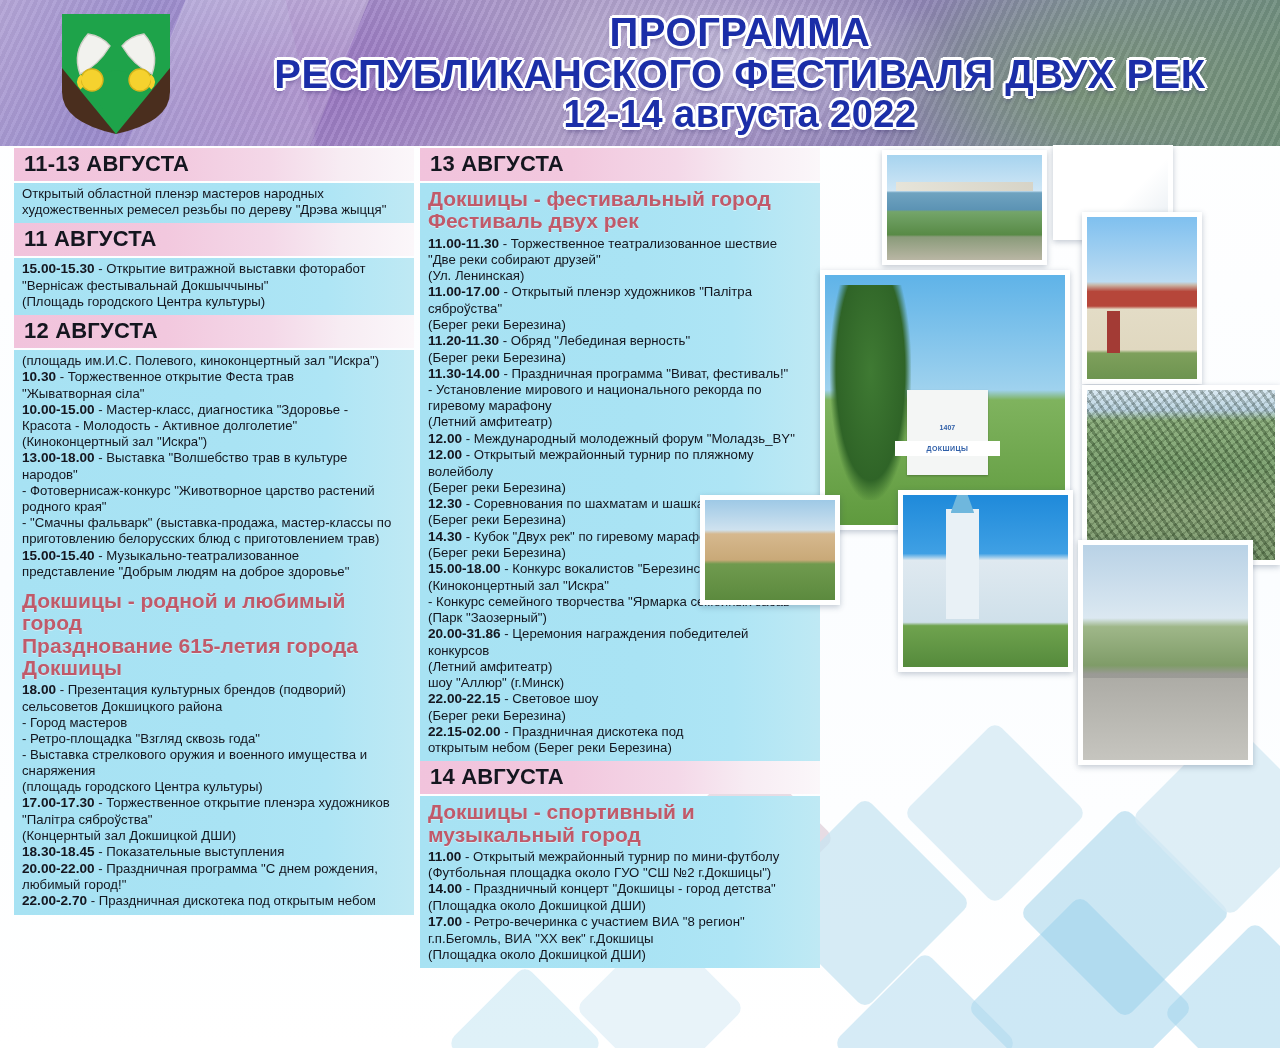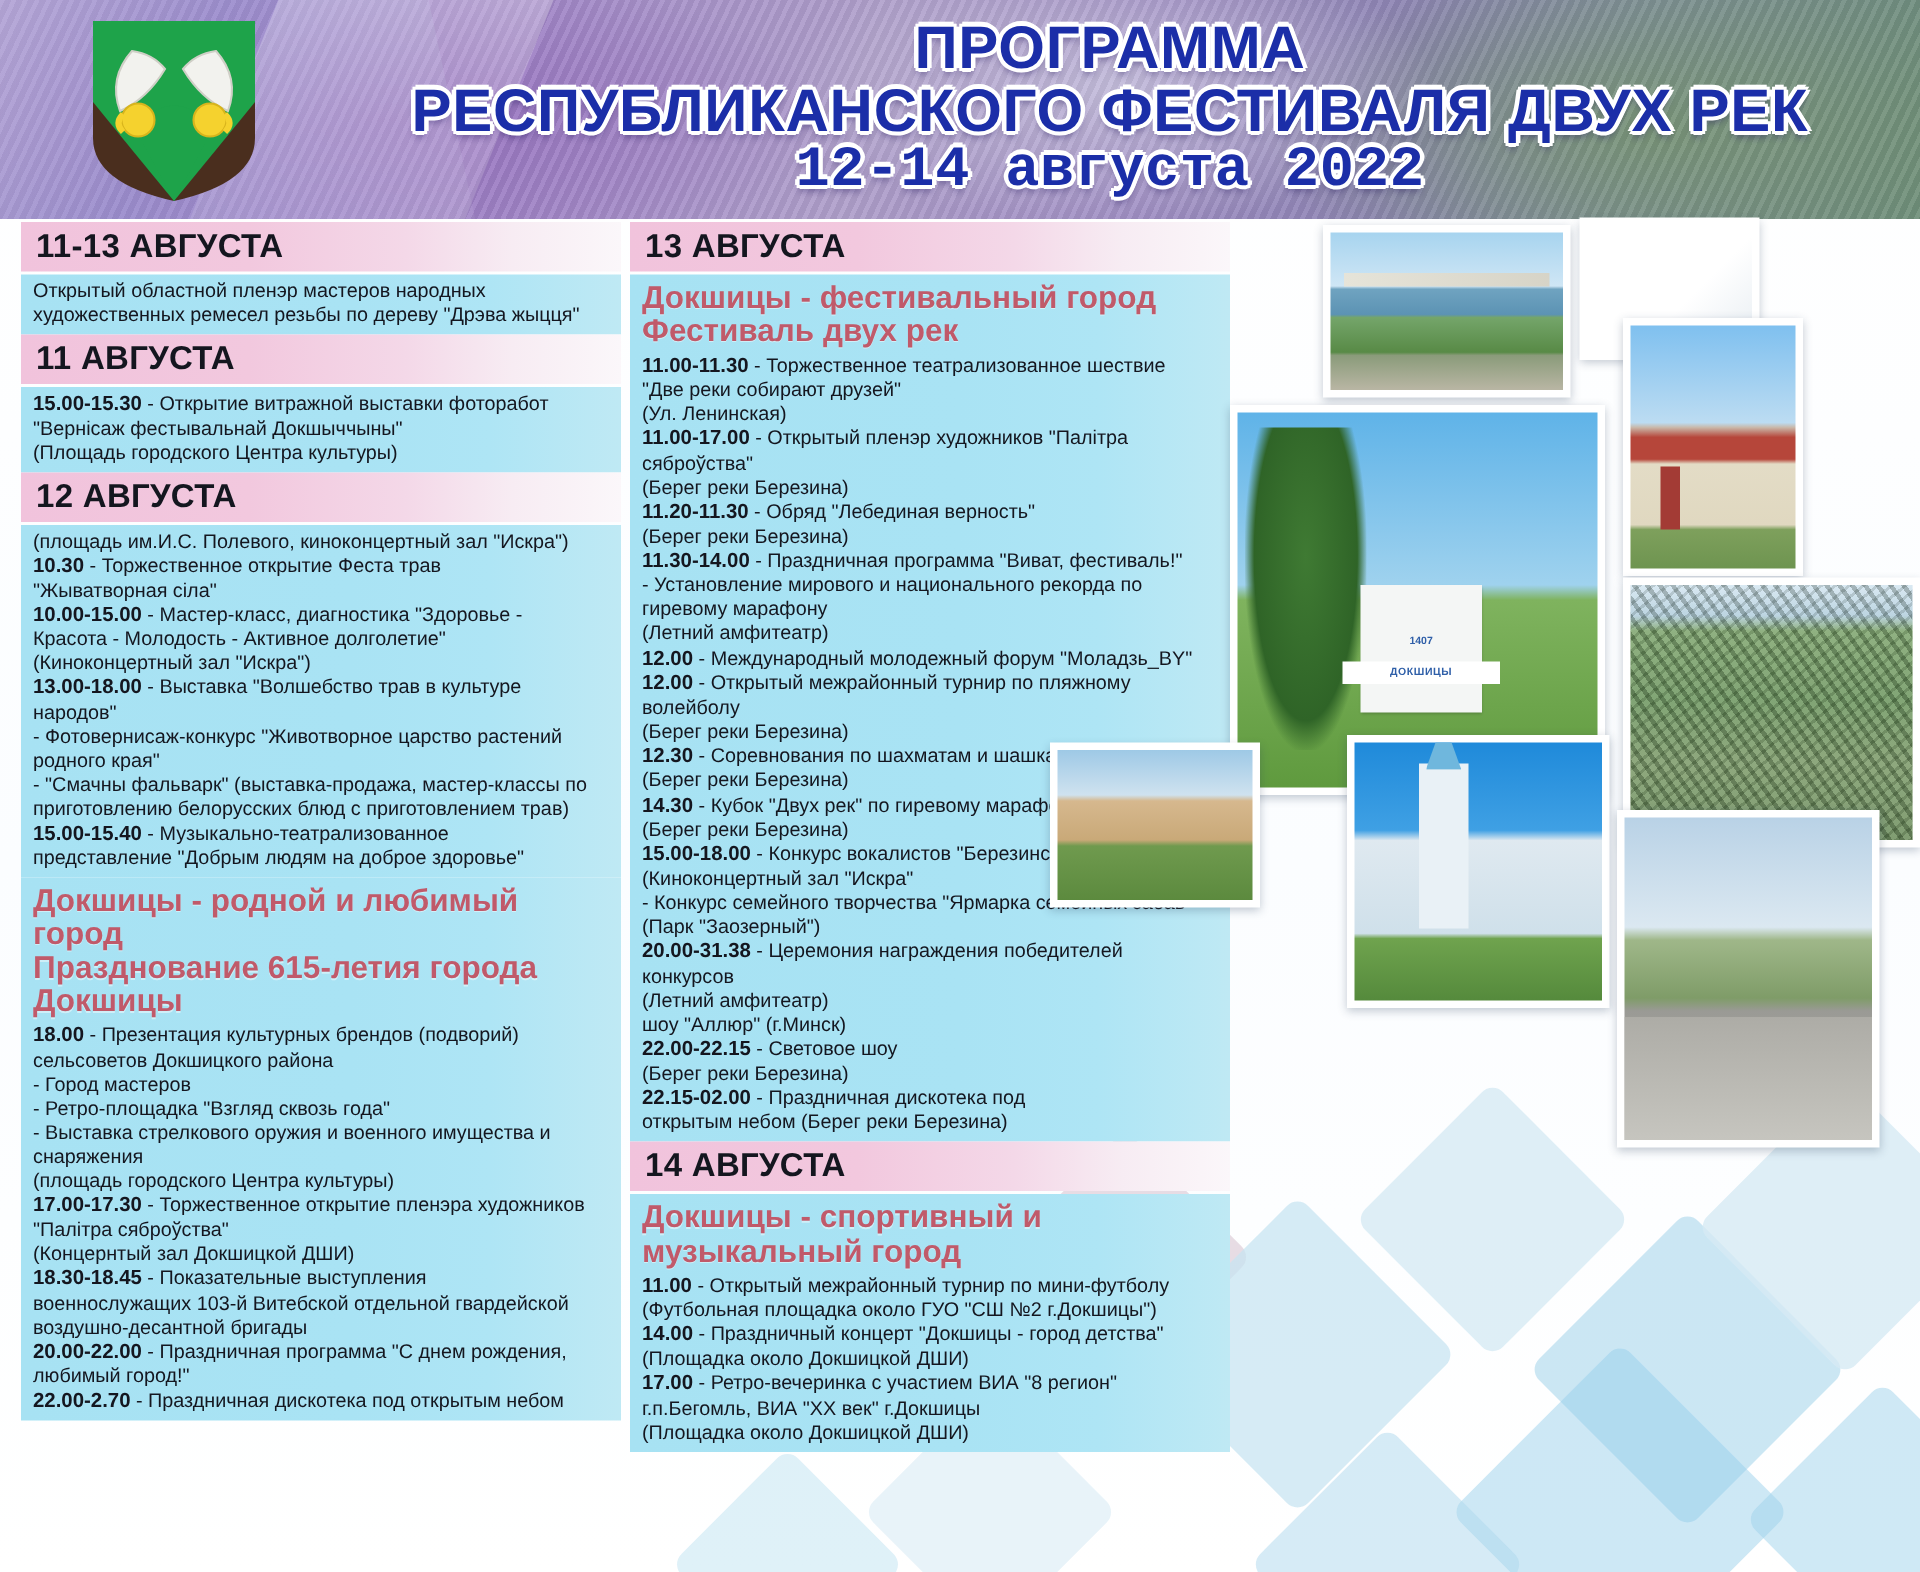--- a/index.html
+++ b/index.html
@@ -45,21 +45,21 @@
      text-shadow:
         -2px -2px 0 #ffffff,  2px -2px 0 #ffffff,
         -2px  2px 0 #ffffff,  2px  2px 0 #ffffff,
         -3px  0   0 #ffffff,  3px  0   0 #ffffff,
         0 -3px 0 #ffffff, 0 3px 0 #ffffff,
         0 4px 5px rgba(30,20,90,.45);
      white-space:nowrap;
   }
   .t1{font-size:40px;margin-bottom:1px;}
   .t2{font-size:40px;margin-bottom:1px;}
-  .t3{font-size:38px;font-family:Liberation Mono, monospace;}
+  .t3{font-size:38px;}
 
   
   .col{position:absolute;top:148px;}
   .col-left{left:14px;width:400px;}
   .col-right{left:420px;width:400px;}
 
   .date-band{
      font-size:22px;font-weight:bold;color:#14161f;letter-spacing:.2px;
      padding:3px 4px 4px 10px;margin:0 0 2px 0;
      background:linear-gradient(90deg,#f1c3dc 0%,#f2c8de 38%,#f4d8e8 64%,#f7ecf3 82%,#fbf7fa 100%);
@@ -191,21 +191,20 @@
         <p class="line"><span class="tm">18.00</span> <span>- Презентация культурных брендов (подворий)</span></p>
         <p class="line"><span>сельсоветов Докшицкого района</span></p>
         <p class="line"><span>- Город мастеров</span></p>
         <p class="line"><span>- Ретро-площадка "Взгляд сквозь года"</span></p>
         <p class="line"><span>- Выставка стрелкового оружия и военного имущества и снаряжения</span></p>
         <p class="line"><span>(площадь городского Центра культуры)</span></p>
         <p class="line"><span class="tm">17.00-17.30</span> <span>- Торжественное открытие пленэра художников</span></p>
         <p class="line"><span>"Палітра сяброўства"</span></p>
         <p class="line"><span>(Концернтый зал Докшицкой ДШИ)</span></p>
         <p class="line"><span class="tm">18.30-18.45</span> <span>- Показательные выступления</span></p>
-        <p class="line"><span>военнослужащих 103-й Витебской отдельной гвардейской воздушно-десантной бригады</span></p>
         <p class="line"><span class="tm">20.00-22.00</span> <span>- Праздничная программа "С днем рождения,</span></p>
         <p class="line"><span>любимый город!"</span></p>
         <p class="line"><span class="tm">22.00-2.70</span> <span>- Праздничная дискотека под открытым небом</span></p>
       </div>
     </div>
   <div class="col col-right" id="colRight">
       <div class="date-band">13 АВГУСТА</div>
       <div class="blk">
         <div class="sub">Докшицы - фестивальный город<br>Фестиваль двух рек</div>
         <p class="line"><span class="tm">11.00-11.30</span> <span>- Торжественное театрализованное шествие</span></p>
@@ -224,21 +223,21 @@
         <p class="line"><span>волейболу</span></p>
         <p class="line"><span>(Берег реки Березина)</span></p>
         <p class="line"><span class="tm">12.30</span> <span>- Соревнования по шахматам и шашкам</span></p>
         <p class="line"><span>(Берег реки Березина)</span></p>
         <p class="line"><span class="tm">14.30</span> <span>- Кубок "Двух рек" по гиревому марафону</span></p>
         <p class="line"><span>(Берег реки Березина)</span></p>
         <p class="line"><span class="tm">15.00-18.00</span> <span>- Конкурс вокалистов "Березинские напевы"</span></p>
         <p class="line"><span>(Киноконцертный зал "Искра"</span></p>
         <p class="line"><span>- Конкурс семейного творчества "Ярмарка семейных забав"</span></p>
         <p class="line"><span>(Парк "Заозерный")</span></p>
-        <p class="line"><span class="tm">20.00-31.38</span> <span>- Церемония награждения победителей</span></p>
+        <p class="line"><span class="tm">20.00-31.86</span> <span>- Церемония награждения победителей</span></p>
         <p class="line"><span>конкурсов</span></p>
         <p class="line"><span>(Летний амфитеатр)</span></p>
         <p class="line"><span>шоу "Аллюр" (г.Минск)</span></p>
         <p class="line"><span class="tm">22.00-22.15</span> <span>- Световое шоу</span></p>
         <p class="line"><span>(Берег реки Березина)</span></p>
         <p class="line"><span class="tm">22.15-02.00</span> <span>- Праздничная дискотека под</span></p>
         <p class="line"><span>открытым небом (Берег реки Березина)</span></p>
       </div>
       <div class="date-band">14 АВГУСТА</div>
       <div class="blk">

